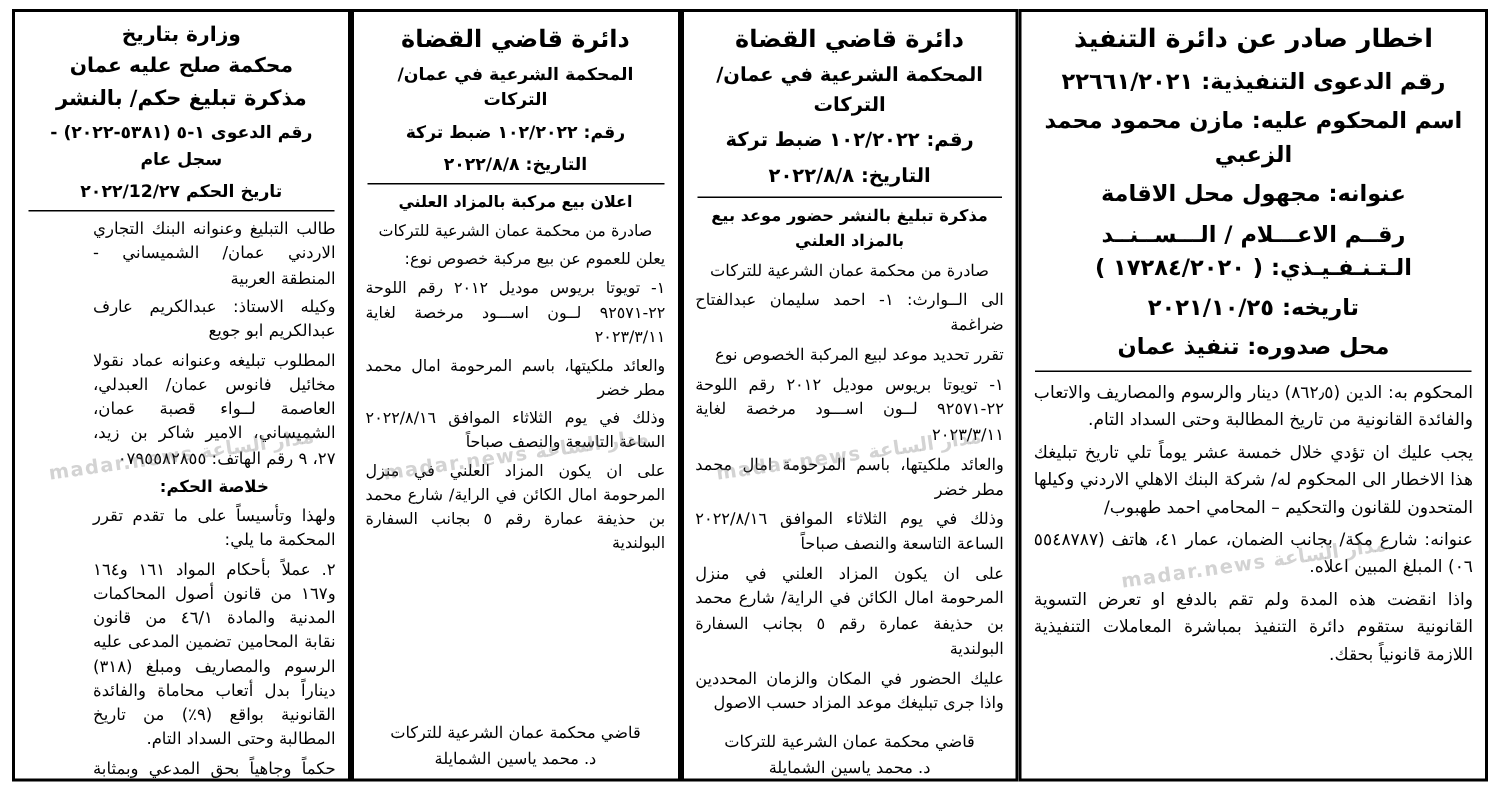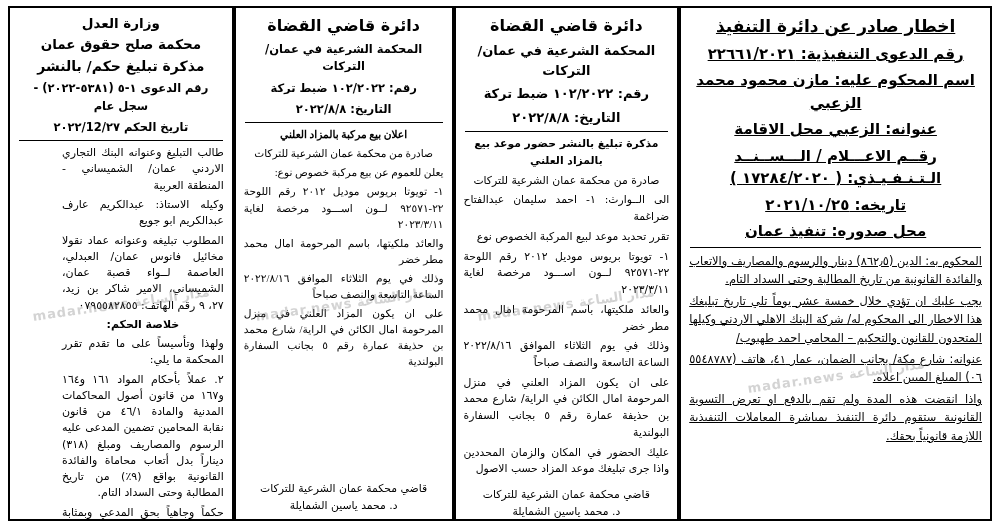--- a/index.html
+++ b/index.html
@@ -35,21 +35,21 @@
     flex-direction: column;
     align-items: stretch;
     text-align: center;
     background: #fff;
     overflow: hidden;
     position: relative;
   }
   .n1 { width: 228px; }
   .n2 { width: 222px; }
   .n3 { width: 228px; }
-  .n4 { width: 316px; text-decoration: underline; }
+  .n4 { width: 316px; }
 
   .hdr-line {
     font-weight: bold;
     line-height: 1.45;
     letter-spacing: 0;
   }
   .n1 .h1 { font-size: 13.5px; }
   .n1 .h2 { font-size: 13.5px; margin-top: 1px; }
   .n1 .h3 { font-size: 14px; margin-top: 2px; }
 
@@ -74,21 +74,21 @@
   .body-txt {
     font-size: 10.6px;
     line-height: 1.52;
     text-align: justify;
     text-align-last: right;
     direction: rtl;
     margin: 0;
     padding: 0 1px;
   }
   .n1 .body-txt { font-size: 11px; line-height: 1.48; margin-left: 44px; }
-  .n2 .body-txt { font-size: 10.6px; font-family: Liberation Serif, serif; }
+  .n2 .body-txt { font-size: 10.6px; }
   .n3 .body-txt { font-size: 10.8px; line-height: 1.55; }
   .n4 .body-txt { font-size: 11.4px; line-height: 1.62; }
 
   .center-txt {
     text-align: center;
     text-align-last: center;
   }
   .p { margin: 0 0 3px 0; }
   .bold { font-weight: bold; }
   .spacer { flex: 1 1 auto; min-height: 2px; }
@@ -115,21 +115,21 @@
 </style>
 </head>
 <body>
 
 <div class="page">
 
   <div class="notice n4">
     <div class="hdr-line h1">اخطار صادر عن دائرة التنفيذ</div>
     <div class="sub">رقم الدعوى التنفيذية: ٢٢٦٦١/٢٠٢١</div>
     <div class="sub">اسم المحكوم عليه: مازن محمود محمد الزعبي</div>
-    <div class="sub">عنوانه: الزعبي محل الاقامة</div>
+    <div class="sub">عنوانه: مجهول محل الاقامة</div>
     <div class="sub">رقــم الاعـــلام / الـــســنــد الـتـنـفـيـذي: ( ١٧٢٨٤/٢٠٢٠ )</div>
     <div class="sub">تاريخه: ٢٠٢١/١٠/٢٥</div>
     <div class="sub">محل صدوره: تنفيذ عمان</div>
     <div class="rule"></div>
     <p class="body-txt p">المحكوم به: الدين (٨٦٢٫٥) دينار والرسوم والمصاريف والاتعاب والفائدة القانونية من تاريخ المطالبة وحتى السداد التام.</p>
     <p class="body-txt p">يجب عليك ان تؤدي خلال خمسة عشر يوماً تلي تاريخ تبليغك هذا الاخطار الى المحكوم له/ شركة البنك الاهلي الاردني وكيلها المتحدون للقانون والتحكيم – المحامي احمد طهبوب/</p>
     <p class="body-txt p">عنوانه: شارع مكة/ بجانب الضمان، عمار ٤١، هاتف (٥٥٤٨٧٨٧ ٠٦) المبلغ المبين اعلاه.</p>
     <p class="body-txt p">واذا انقضت هذه المدة ولم تقم بالدفع او تعرض التسوية القانونية ستقوم دائرة التنفيذ بمباشرة المعاملات التنفيذية اللازمة قانونياً بحقك.</p>
     <div class="spacer"></div>
     <div class="watermark wm2">مدار الساعة madar.news</div>
@@ -169,22 +169,22 @@
     <p class="body-txt p">والعائد ملكيتها، باسم المرحومة امال محمد مطر خضر</p>
     <p class="body-txt p">وذلك في يوم الثلاثاء الموافق ٢٠٢٢/٨/١٦ الساعة التاسعة والنصف صباحاً</p>
     <p class="body-txt p">على ان يكون المزاد العلني في منزل المرحومة امال الكائن في الراية/ شارع محمد بن حذيفة عمارة رقم ٥ بجانب السفارة البولندية</p>
     <div class="spacer"></div>
     <div class="sign">قاضي محكمة عمان الشرعية للتركات</div>
     <div class="sign" style="margin-top:1px">د. محمد ياسين الشمايلة</div>
     <div class="watermark">مدار الساعة madar.news</div>
   </div>
 
   <div class="notice n1">
-    <div class="hdr-line h1">وزارة العدل</div>
-    <div class="hdr-line h2">محكمة صلح حقوق عمان</div>
+    <div class="hdr-line h1">وزارة بتاريخ</div>
+    <div class="hdr-line h2">محكمة صلح عليه عمان</div>
     <div class="hdr-line h3">مذكرة تبليغ حكم/ بالنشر</div>
     <div class="sub">رقم الدعوى ١-٥ (٥٣٨١-٢٠٢٢) - سجل عام</div>
     <div class="sub">تاريخ الحكم ٢٠٢٢/12/٢٧</div>
     <div class="rule"></div>
     <p class="body-txt p">طالب التبليغ وعنوانه البنك التجاري الاردني عمان/ الشميساني - المنطقة العربية</p>
     <p class="body-txt p">وكيله الاستاذ: عبدالكريم عارف عبدالكريم ابو جويع</p>
     <p class="body-txt p">المطلوب تبليغه وعنوانه عماد نقولا مخائيل فانوس عمان/ العبدلي، العاصمة لــواء قصبة عمان، الشميساني، الامير شاكر بن زيد، ٢٧، ٩ رقم الهاتف: ٠٧٩٥٥٨٢٨٥٥</p>
     <p class="body-txt p center-txt bold">خلاصة الحكم:</p>
     <p class="body-txt p">ولهذا وتأسيساً على ما تقدم تقرر المحكمة ما يلي:</p>
     <p class="body-txt p">٢. عملاً بأحكام المواد ١٦١ و١٦٤ و١٦٧ من قانون أصول المحاكمات المدنية والمادة ٤٦/١ من قانون نقابة المحامين تضمين المدعى عليه الرسوم والمصاريف ومبلغ (٣١٨) ديناراً بدل أتعاب محاماة والفائدة القانونية بواقع (٩٪) من تاريخ المطالبة وحتى السداد التام.</p>

